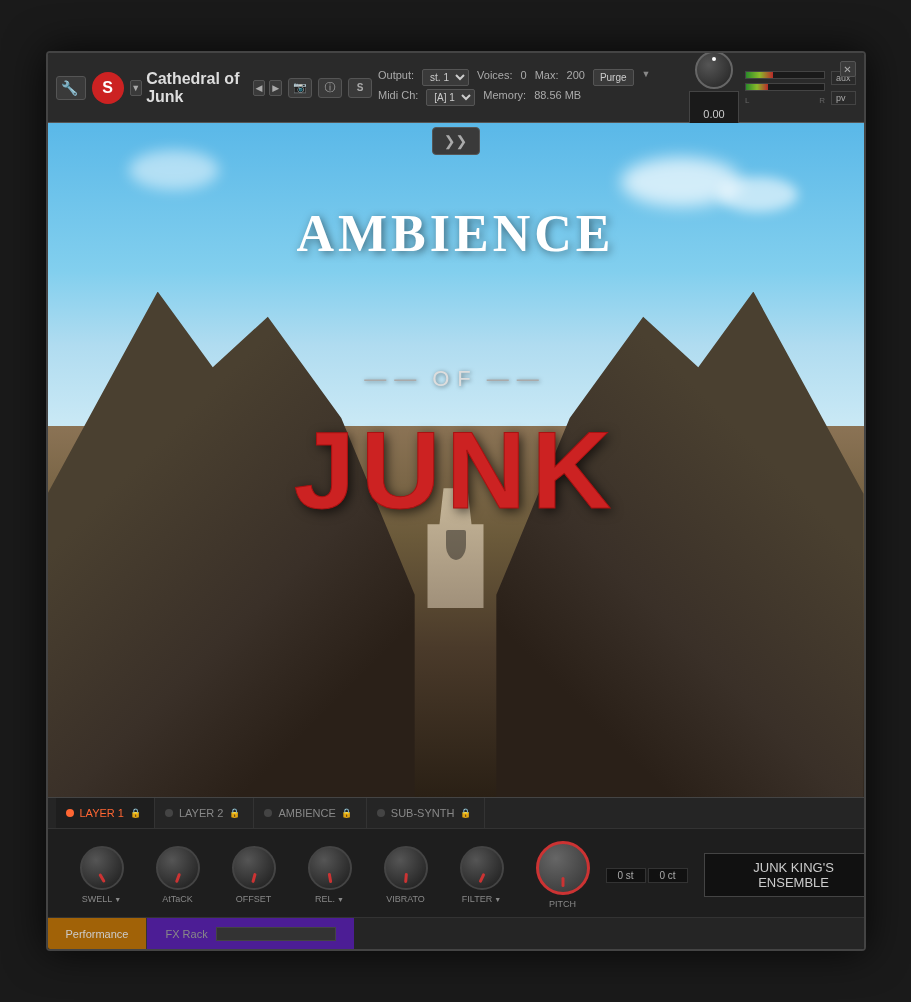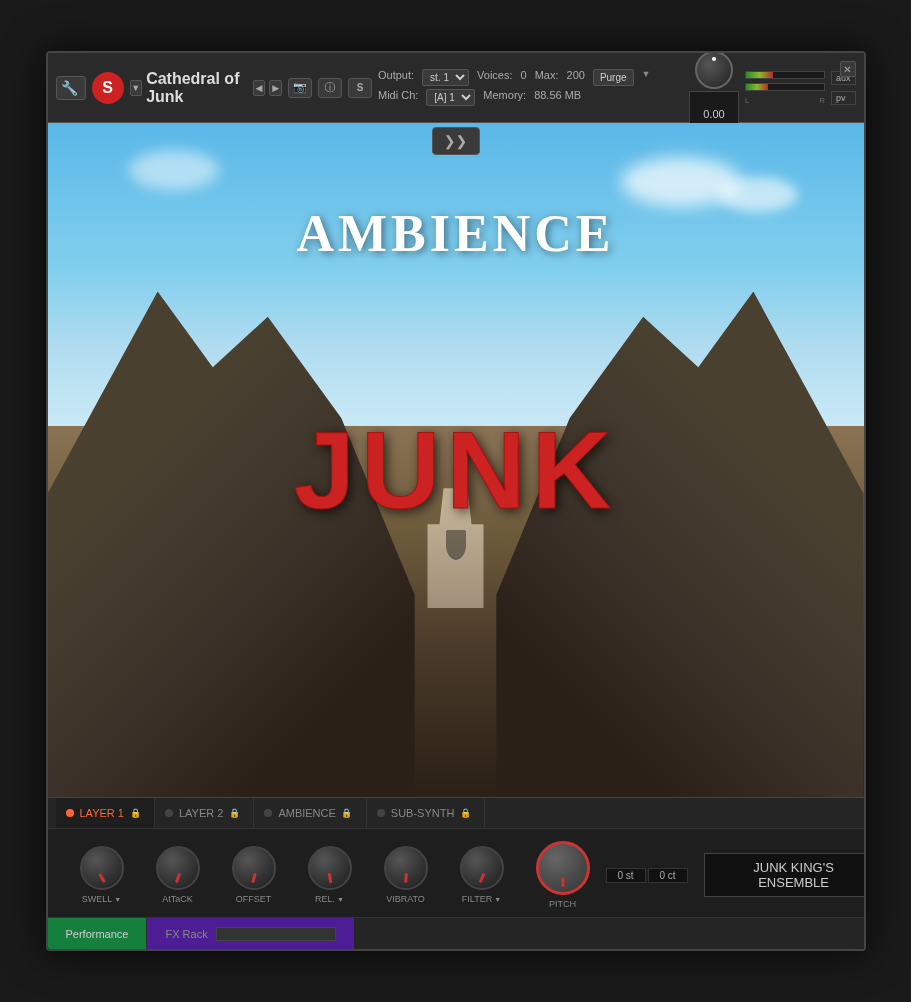--- a/index.html
+++ b/index.html
@@ -454,21 +454,21 @@
     .bottom-tab {
       padding: 0 18px;
       display: flex;
       align-items: center;
       font-size: 11px;
       color: #888;
       cursor: pointer;
       border-right: 1px solid #333;
     }
     .bottom-tab.active {
-      background: #15803d;
+      background: #a16207;
       color: #ccc;
     }
     .bottom-tab-fx {
       padding: 0 18px;
       display: flex;
       align-items: center;
       font-size: 11px;
       color: #888;
       cursor: pointer;
       background: #4c1d95;
@@ -571,20 +571,21 @@
 
     <div style="position:absolute;bottom:28%;left:50%;transform:translateX(-50%);width:80px;height:120px;">
       <div style="width:100%;height:100%;background:linear-gradient(180deg,#c8b89a,#a0907a);position:relative;clip-path:polygon(35% 0%,65% 0%,70% 30%,85% 30%,85% 100%,15% 100%,15% 30%,30% 30%);">
         <div style="position:absolute;top:35%;left:50%;transform:translateX(-50%);width:20px;height:30px;background:rgba(0,0,0,0.4);border-radius:2px 2px 50% 50%;"></div>
       </div>
     </div>
 
     <div class="chevron-down-btn">❯❯</div>
 
     <div class="title-cathedral">AMBIENCE</div>
+    <div class="title-of">OF</div>
     <div class="title-junk">JUNK</div>
   </div>
 
   <div class="bottom-panel">
 
     <div class="layer-tabs">
       <div class="layer-tab active">
         <span class="tab-dot" style="background:#ff6633;"></span>
         <span>LAYER 1</span>
         <span class="tab-lock">🔒</span>

